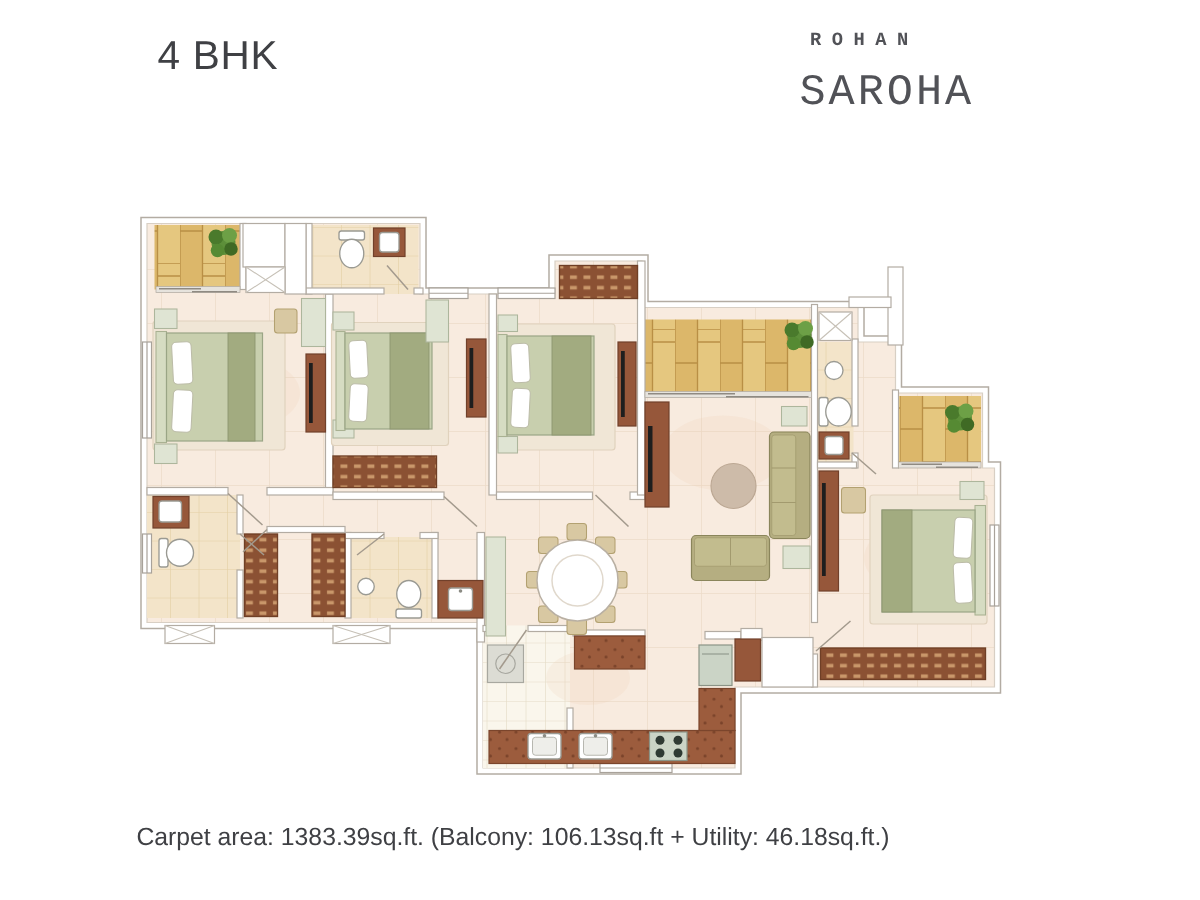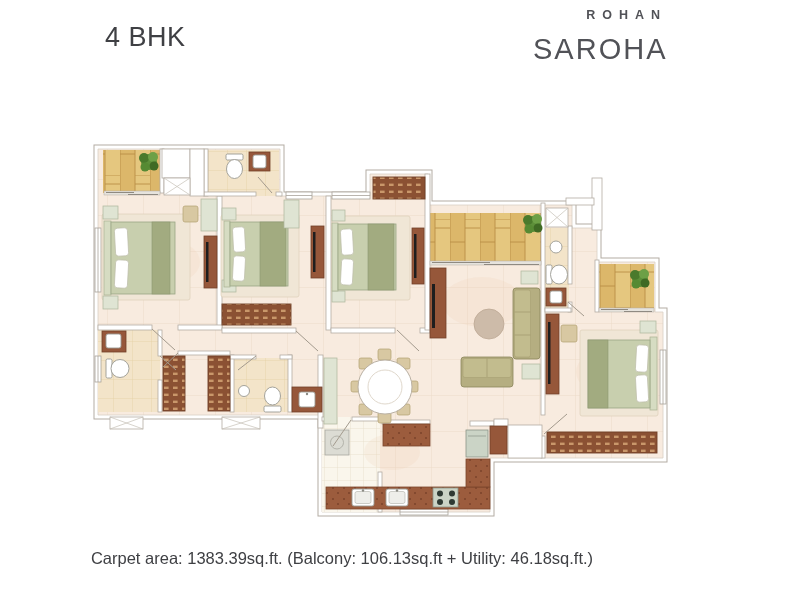--- a/index.html
+++ b/index.html
@@ -1,20 +1,20 @@
 <!DOCTYPE html>
 <html style="--text: #3f4044; --brand: #515257; --floor: #f8ebdf; --bath-floor: #f3e4c9; --wood: #dcb76a; --counter: #9c5c3d; --wardrobe: #8b5133; --bed-green: #c8cfae; --sofa: #b5ae81; --plant: #5d8f3a; --wall-line: #b3aca3; --background: #ffffff;"><head>
 <meta charset="utf-8">
 <style>
   html,body{margin:0;padding:0;background:#fff;}
   body{width:800px;height:600px;position:relative;overflow:hidden;
        font-family:"Liberation Sans",sans-serif;color:var(--text,#3f4044);}
   .page-title{position:absolute;left:105px;top:22px;font-size:27px;font-weight:500;
               letter-spacing:.5px;color:var(--text,#3f4044);text-align:center;}
-  .brand{position:absolute;left:533px;top:8px;width:134px;text-align:right;color:var(--brand,#515257);}
+  .brand{position:absolute;left:533px;top:20px;width:134px;text-align:left;color:var(--brand,#515257);font-family:Liberation Mono, monospace;}
   .brand-top{font-size:12.5px;font-weight:700;letter-spacing:7px;text-indent:7px;}
   .brand-bottom{font-size:29px;font-weight:400;letter-spacing:2px;margin-top:11px;}
   .caption{position:absolute;left:0;top:549px;width:684px;text-align:center;
            font-size:16.5px;color:var(--text,#3f4044);}
   .plan-svg{position:absolute;left:0;top:0;}
   
   .wall{fill:#ffffff;stroke:#b3aca3;stroke-width:.8;}
   .win{fill:#ffffff;stroke:#a8a29a;stroke-width:.8;}
   .winline{stroke:#a8a29a;stroke-width:.8;}
   .duct{fill:#ffffff;stroke:#b3aca3;stroke-width:.8;}

